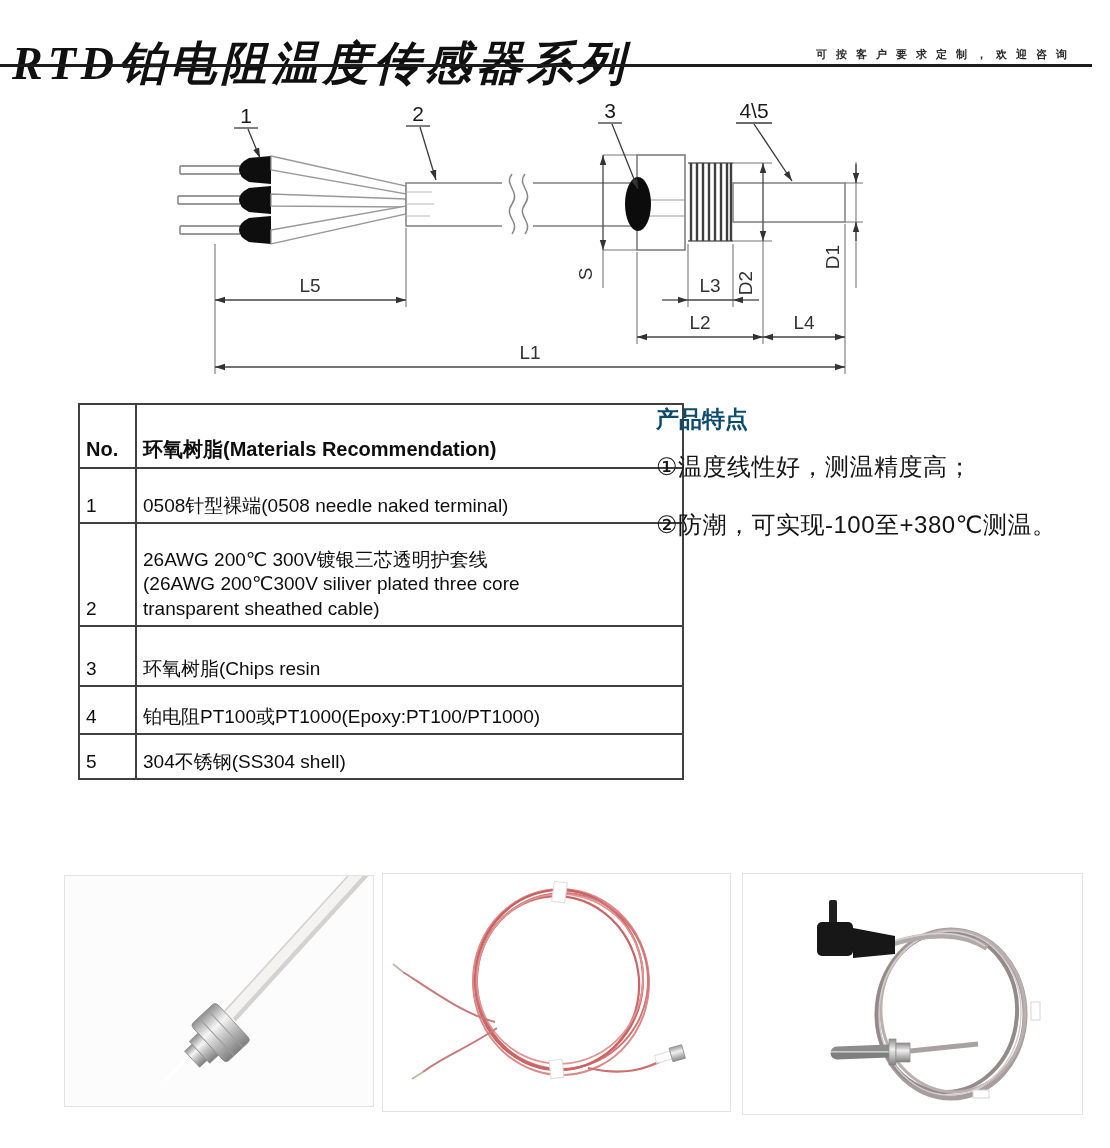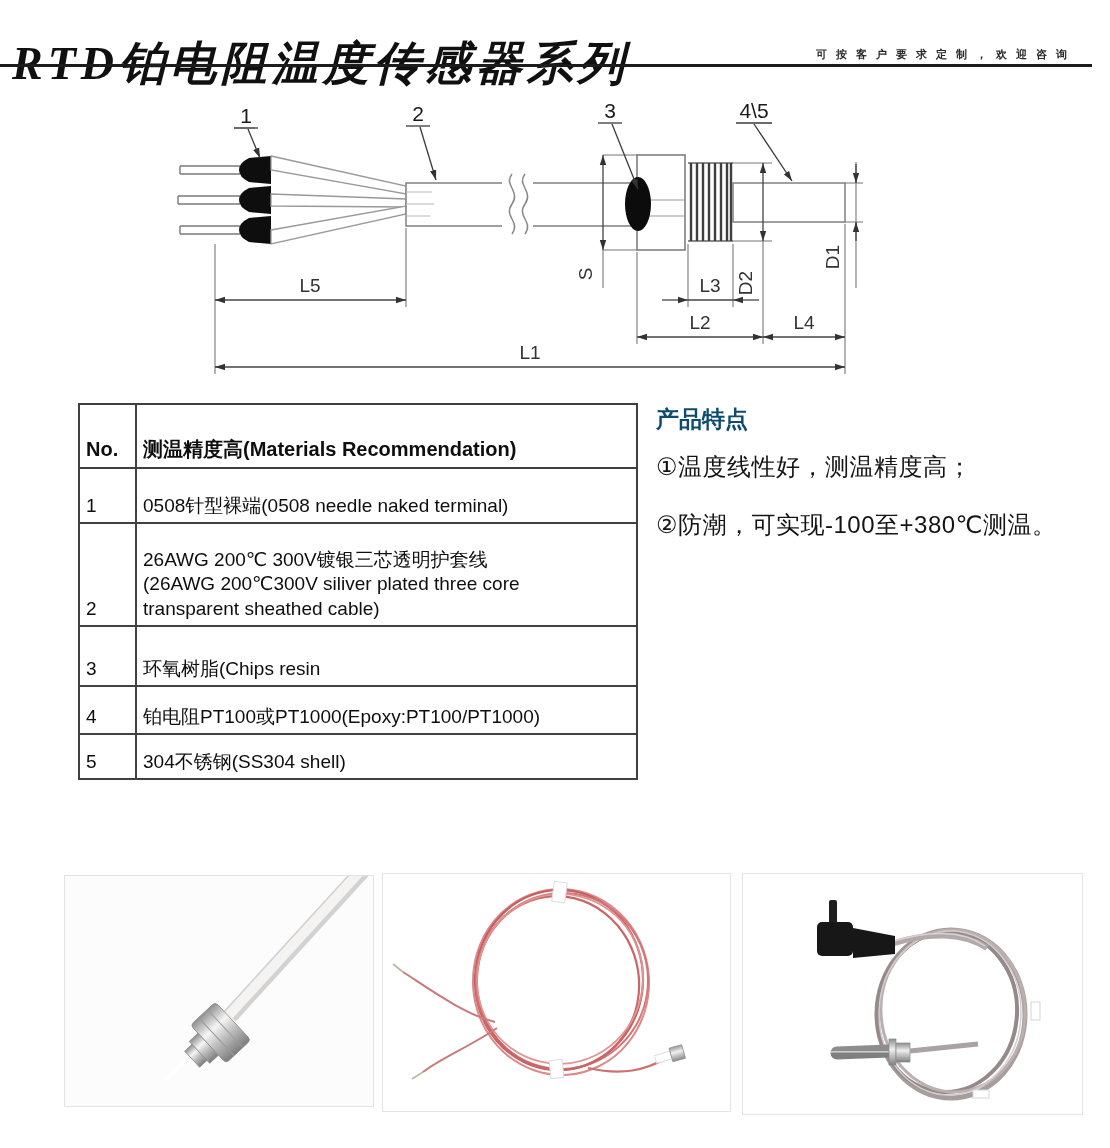--- a/index.html
+++ b/index.html
@@ -1,28 +1,28 @@
 <!DOCTYPE html>
 <html><head>
 <meta charset="utf-8">
 <style>
   html,body{margin:0;padding:0;background:#fff;}
   .page{position:relative;width:1110px;height:1148px;background:#fff;overflow:hidden;
-        font-family:"Liberation Sans","DejaVu Sans",sans-serif;color:#111;border-radius:19px;}
+        font-family:"Liberation Sans","DejaVu Sans",sans-serif;color:#111;}
   .masthead{position:absolute;left:0;top:0;width:1092px;height:64px;border-bottom:3px solid #1c1c1c;}
   .page-title{position:absolute;left:12px;top:2px;font-family:"Liberation Serif","DejaVu Serif",serif;
         font-style:italic;font-weight:bold;font-size:46px;letter-spacing:5px;color:#101010;white-space:nowrap;}
   .tagline{position:absolute;right:16px;bottom:2px;font-size:11px;font-weight:bold;
         letter-spacing:9px;color:#2a2a2a;white-space:nowrap;}
   .diagram{position:absolute;left:140px;top:92px;width:740px;height:300px;}
   svg{font-family:"Liberation Sans","DejaVu Sans",sans-serif;}
   .dimtext{font-size:19px;fill:#333;}
   .plabel{font-size:21px;fill:#1a1a1a;}
   .ul,.leader{stroke:#3a3a3a;stroke-width:1.3;}
-  table.materials{position:absolute;left:78px;top:403px;width:560px;border-collapse:collapse;table-layout:fixed;padding-left:24px;}
+  table.materials{position:absolute;left:78px;top:403px;width:606px;border-collapse:collapse;table-layout:fixed;padding-left:24px;}
   table.materials td{border:2px solid #404040;vertical-align:bottom;padding:2px 4px 4px 6px;
         font-size:19px;line-height:1.28;color:#0e0e0e;}
   table.materials td.hdr{font-weight:bold;font-size:20px;}
   td.mat{white-space:pre-line;margin-left:36px;}
   .features{position:absolute;left:656px;top:404px;width:448px;}
   .features-heading{position:absolute;left:0;top:0;margin:0;font-size:23px;font-weight:bold;color:#0c4a6e;}
   .feat-item{position:absolute;left:0;margin:0;font-size:24px;color:#141414;letter-spacing:0.5px;white-space:nowrap;}
   .feat-1{top:47px;}
   .feat-2{top:105px;text-align:right;}
   .photo-box{position:absolute;background:#fff;border:1px solid #e3e3e3;overflow:hidden;}
@@ -153,21 +153,21 @@
   </div>
 
   <table class="materials">
     <colgroup>
         <col style="width:57px">
         <col>
       </colgroup>
     <tbody>
         <tr style="height:64px">
       <td class="hdr">No.</td>
-      <td class="hdr">测温精度高(Materials Recommendation)</td>
+      <td class="hdr">环氧树脂(Materials Recommendation)</td>
     </tr>
     <tr style="height:55px">
       <td>1</td>
       <td class="mat">0508针型裸端(0508 needle naked terminal)</td>
     </tr>
     <tr style="height:103px">
       <td>2</td>
       <td class="mat">26AWG 200℃ 300V镀银三芯透明护套线
 (26AWG 200℃300V siliver plated three core
 transparent sheathed cable)</td>

